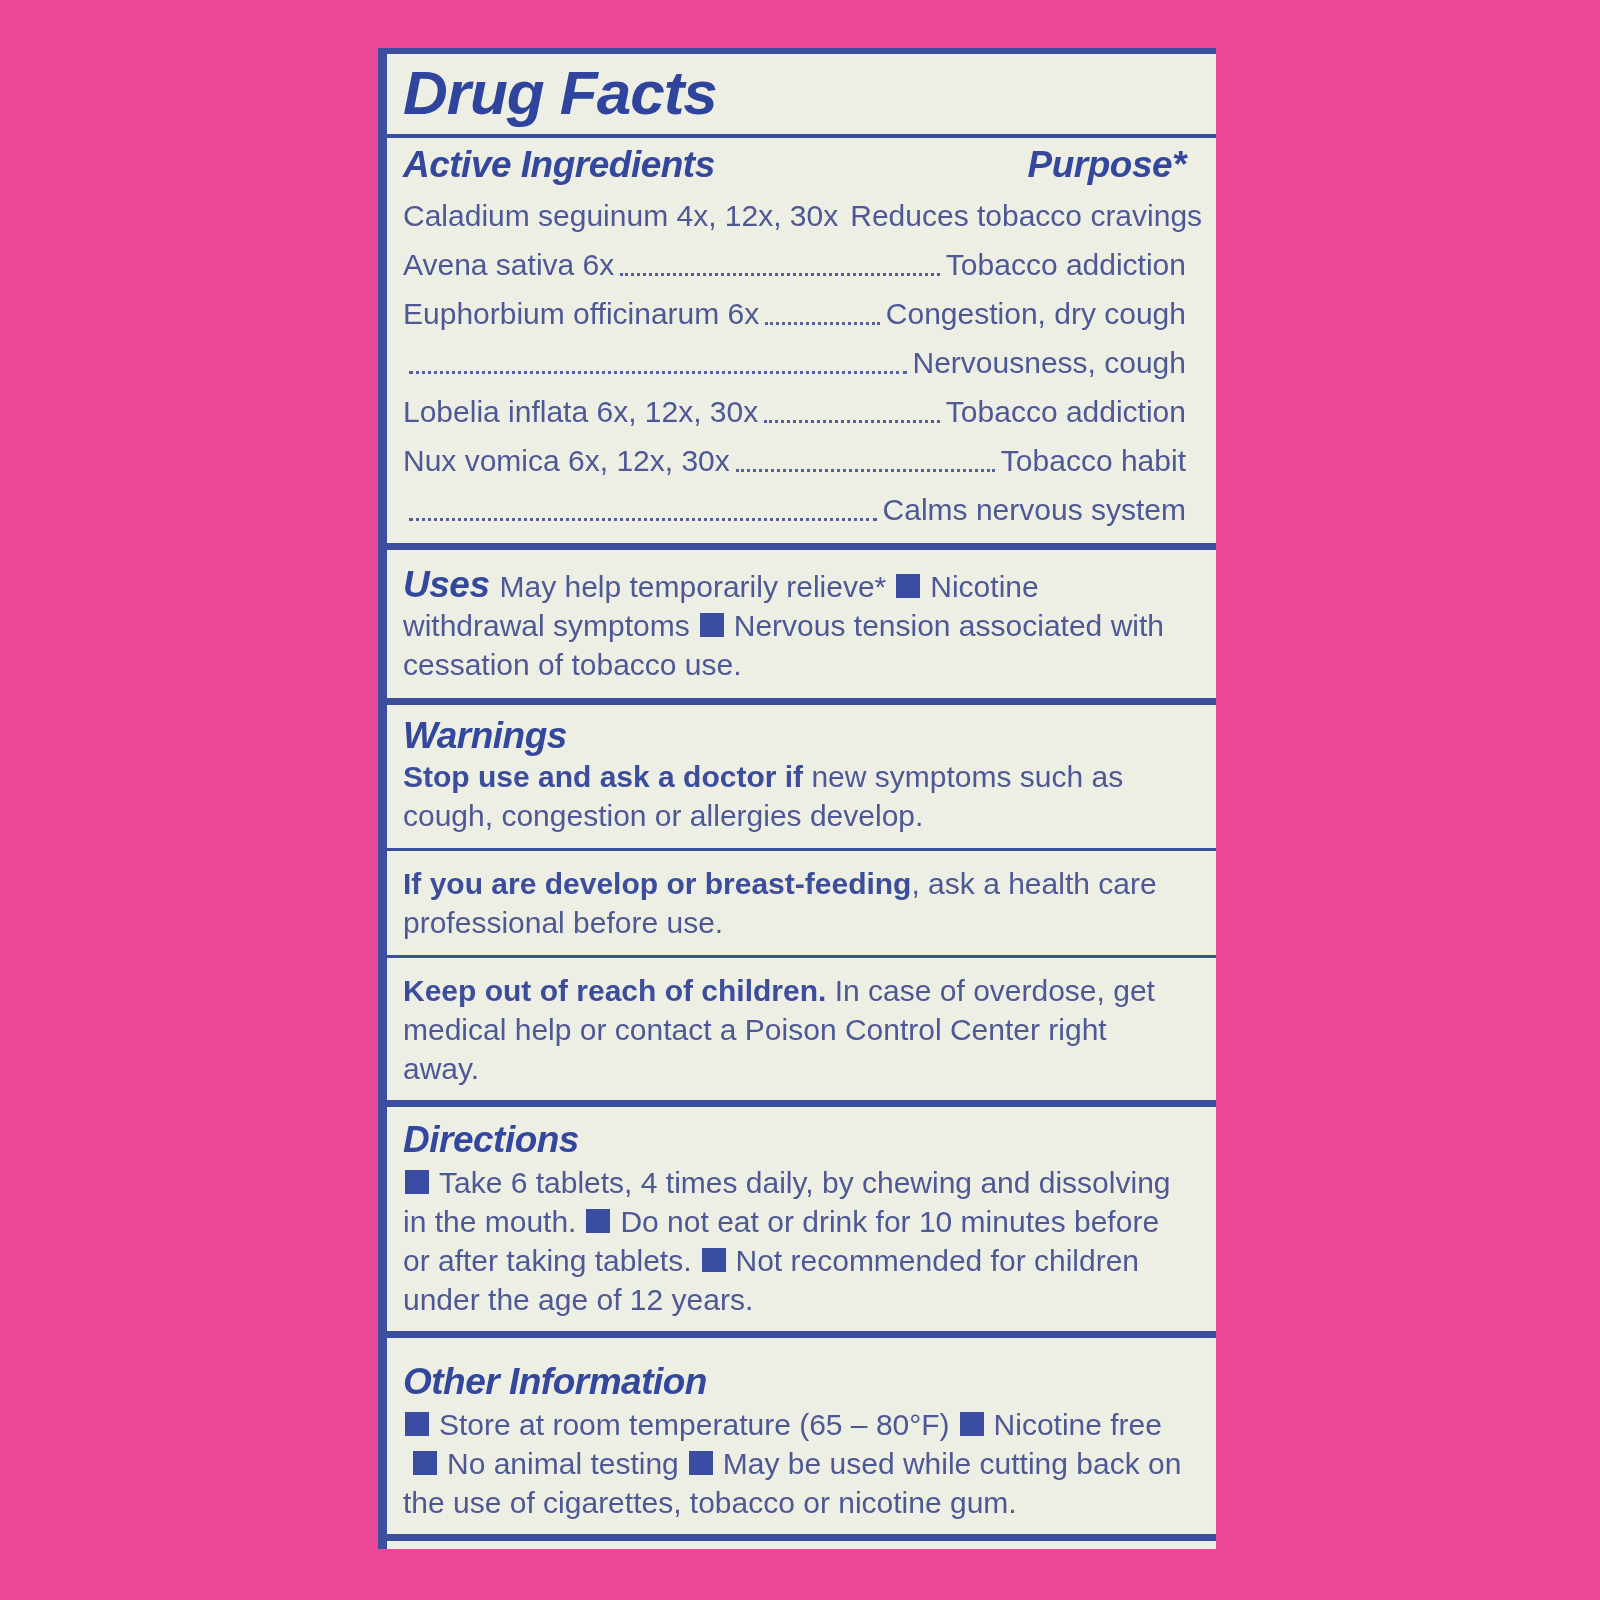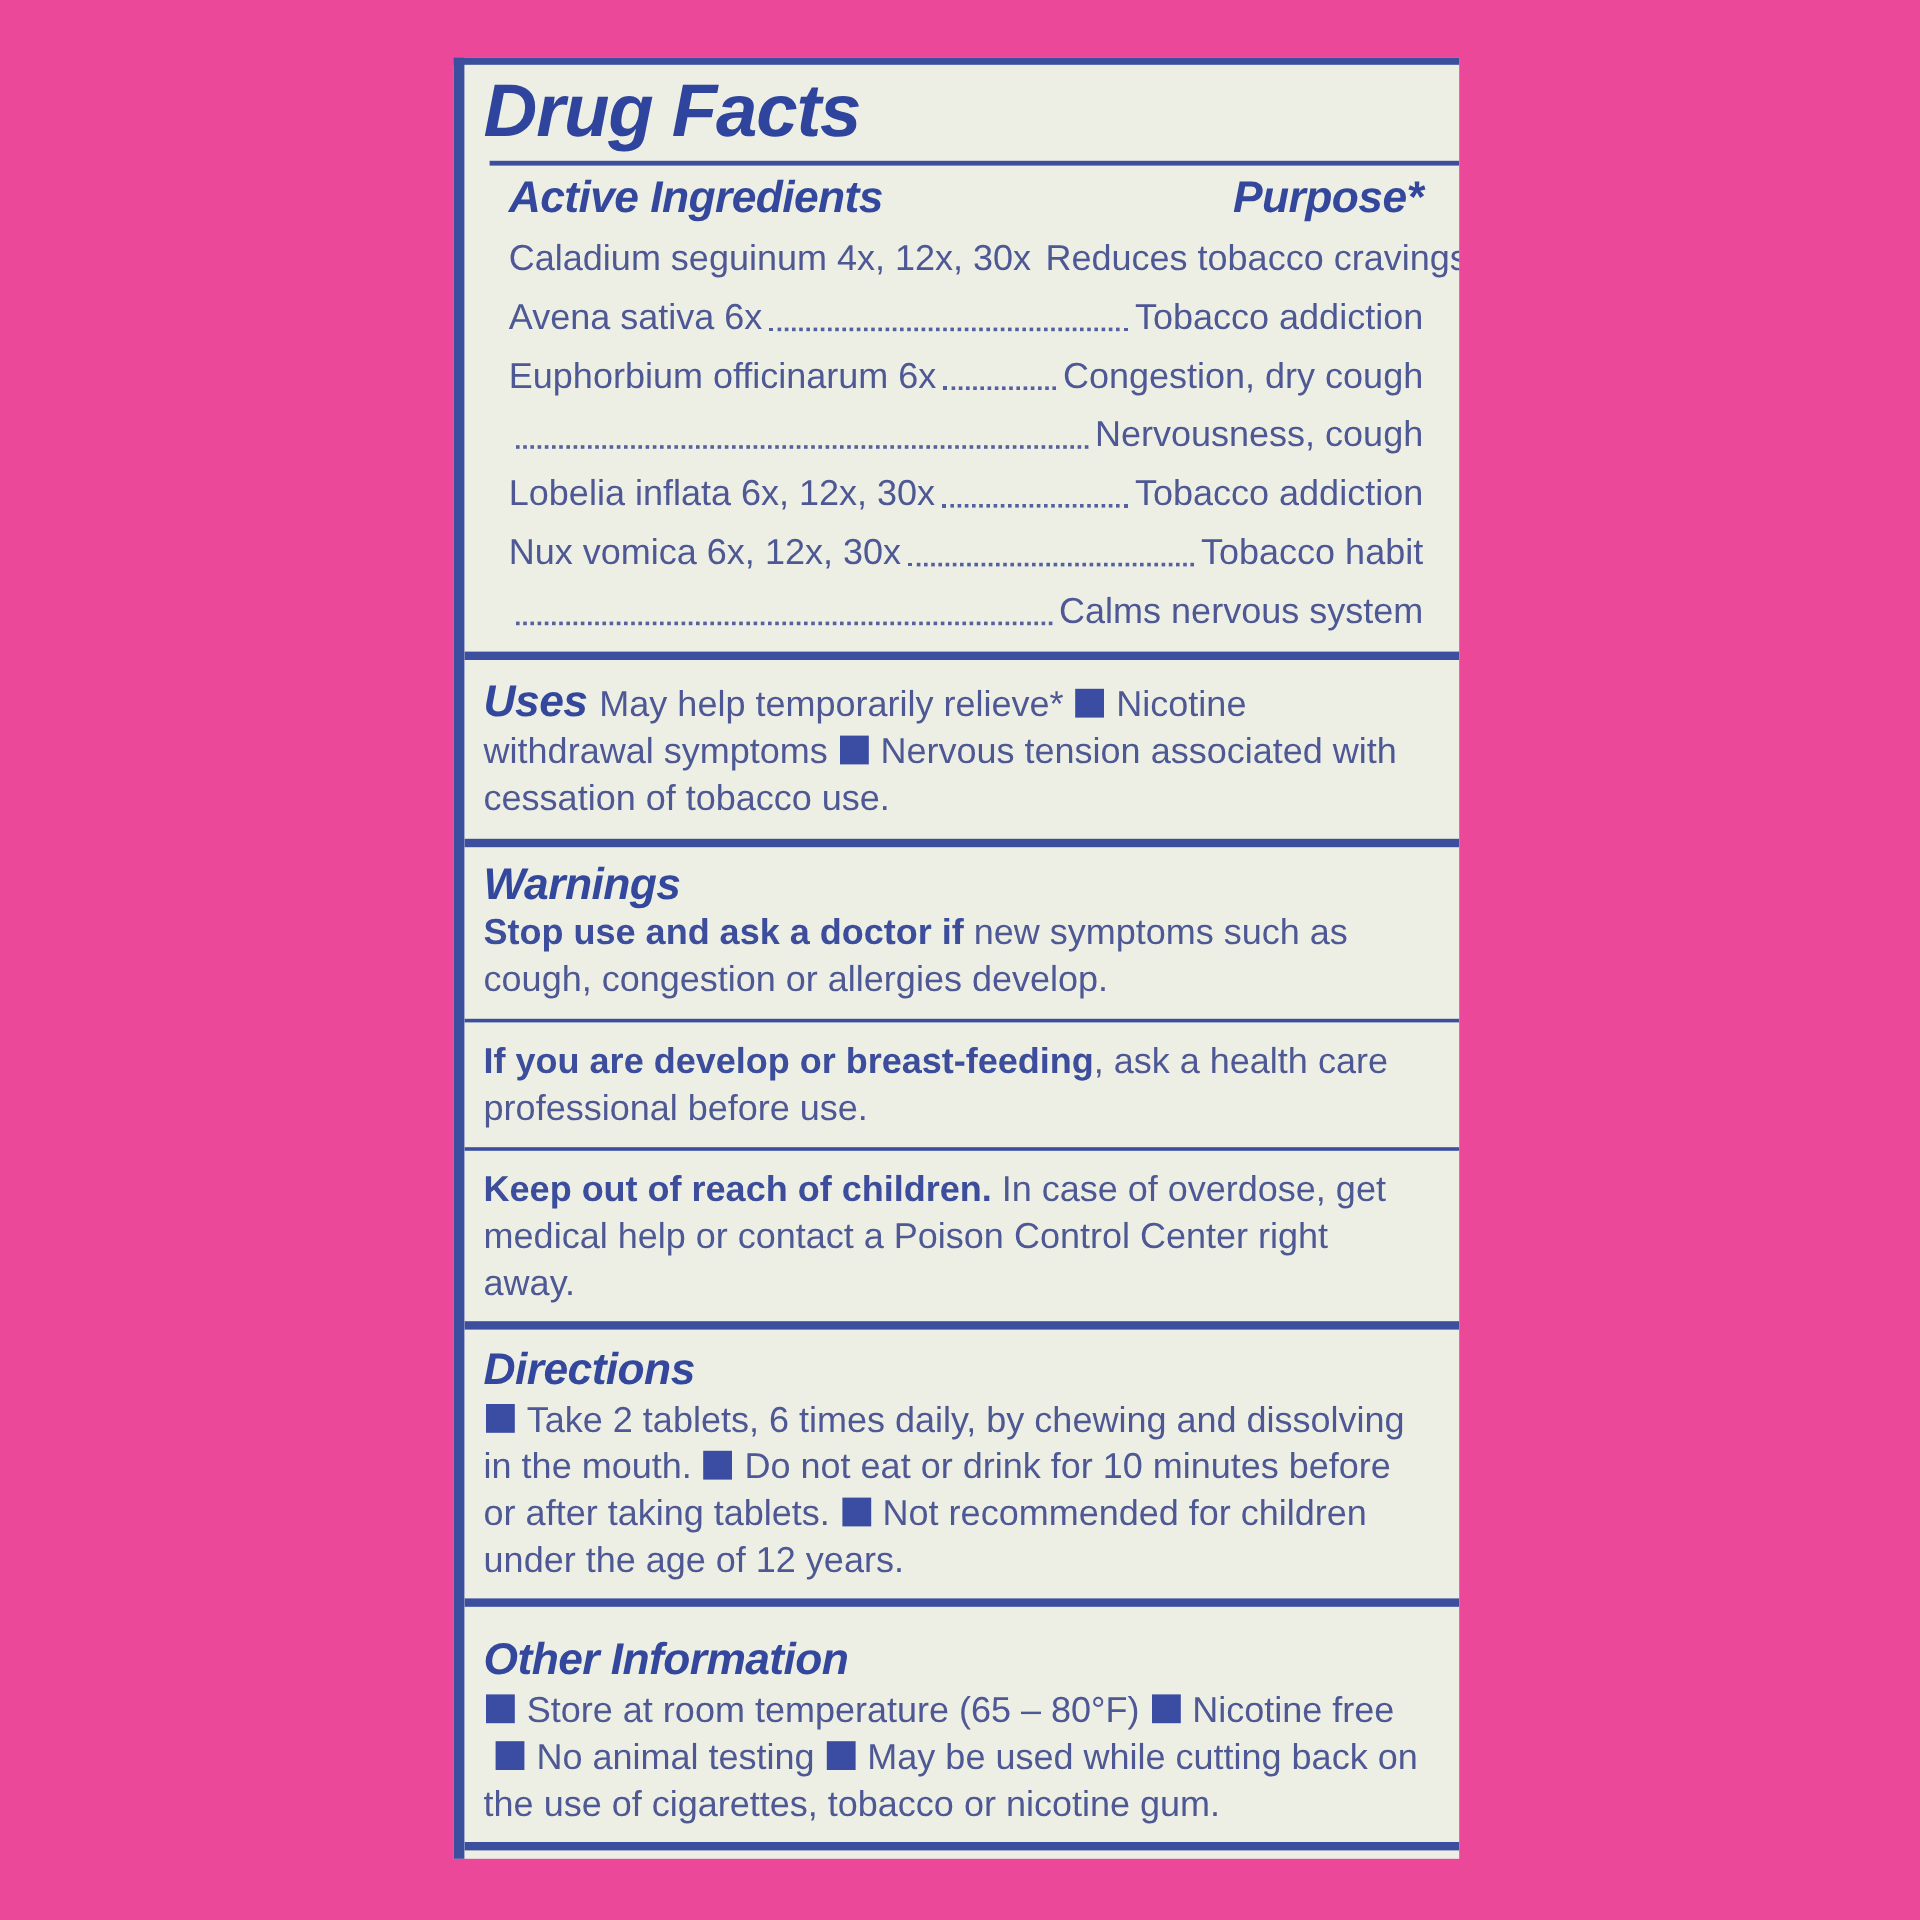--- a/index.html
+++ b/index.html
@@ -16,21 +16,21 @@
     width:838px;height:1501px;
     box-sizing:border-box;
     background:#edeee4;
     border-left:9px solid #3c4f9f;
     border-top:6px solid #3c4f9f;
     overflow:hidden;
     color:#4d5894;
   }
   .sec{ padding:10px 30px 10px 16px; }
   .rule-thick{ border-top:7px solid #3c4f9f; }
-  .rule-med{ border-top:4px solid #3c4f9f;margin-left:21px; }
+  .rule-med{ border-top:4px solid #3c4f9f; }
   .title{
     font-size:62px;line-height:66px;
     font-weight:bold;font-style:italic;
     color:#2f449c;letter-spacing:-1px;
     padding:6px 30px 8px 16px;
   }
   .h2{
     font-size:37px;line-height:42px;
     font-weight:bold;font-style:italic;
     color:#33479c;letter-spacing:-0.5px;
@@ -109,21 +109,21 @@
       <div class="h2">Warnings</div>
       <div><b>Stop use and ask a doctor if</b><span> new symptoms such as cough, congestion or allergies develop.</span></div>
       <hr class="sub">
       <div><b>If you are develop or breast-feeding</b><span>, ask a health care professional before use.</span></div>
       <hr class="sub">
       <div><b>Keep out of reach of children.</b><span> In case of overdose, get medical help or contact a Poison Control Center right away.</span></div>
     </div>
 
     <div class="sec rule-thick body" style="padding-top:12px;padding-bottom:12px;">
       <div class="h2 dir-head">Directions</div>
-      <div><span class="sq first"></span><span>Take 2 tablets, 6 times daily, by chewing and dissolving in the mouth.</span><span class="sq"></span><span>Do not eat or drink for 10 minutes before or after taking tablets.</span><span class="sq"></span><span>Not recommended for children under the age of 12 years.</span></div>
+      <div><span class="sq first"></span><span>Take 6 tablets, 4 times daily, by chewing and dissolving in the mouth.</span><span class="sq"></span><span>Do not eat or drink for 10 minutes before or after taking tablets.</span><span class="sq"></span><span>Not recommended for children under the age of 12 years.</span></div>
     </div>
 
     <div class="sec rule-thick body" style="padding-top:23px;padding-bottom:12px;">
       <div class="h2 dir-head">Other Information</div>
       <div><span class="sq first"></span><span>Store at room temperature (65 – 80°F)</span><span class="sq"></span><span>Nicotine free</span><span class="sq"></span><span>No animal testing</span><span class="sq"></span><span>May be used while cutting back on the use of cigarettes, tobacco or nicotine gum.</span></div>
     </div>
 
     <div class="sec rule-thick body" style="padding-top:16px;padding-bottom:16px;">
       <span class="h2 h2-inline">Tamper Resistant</span>
     </div>

